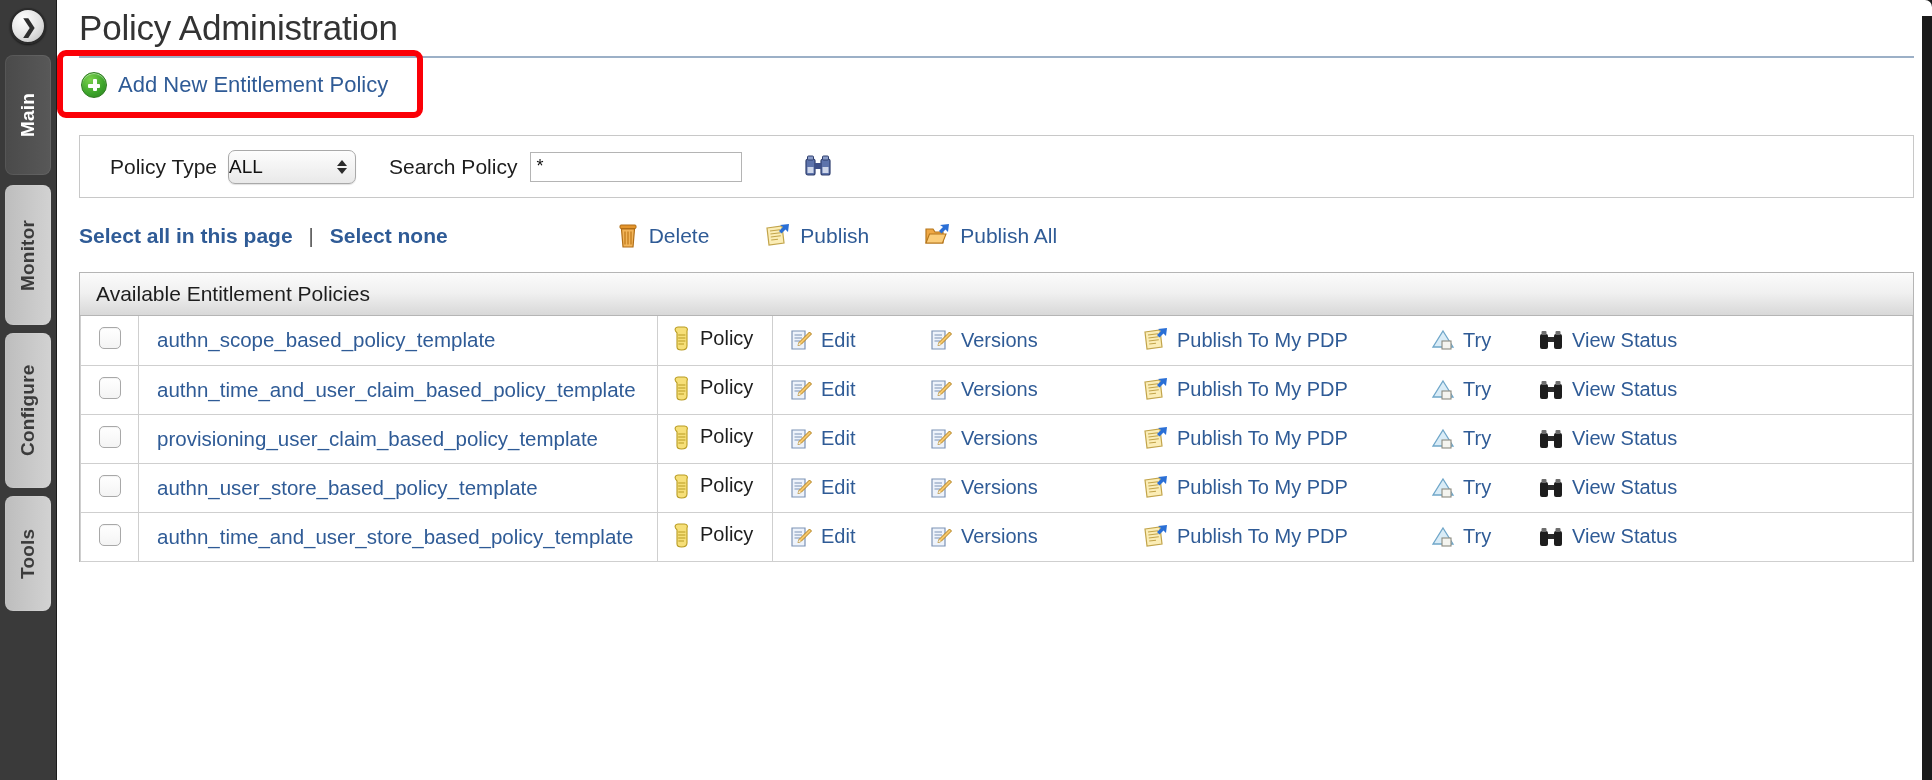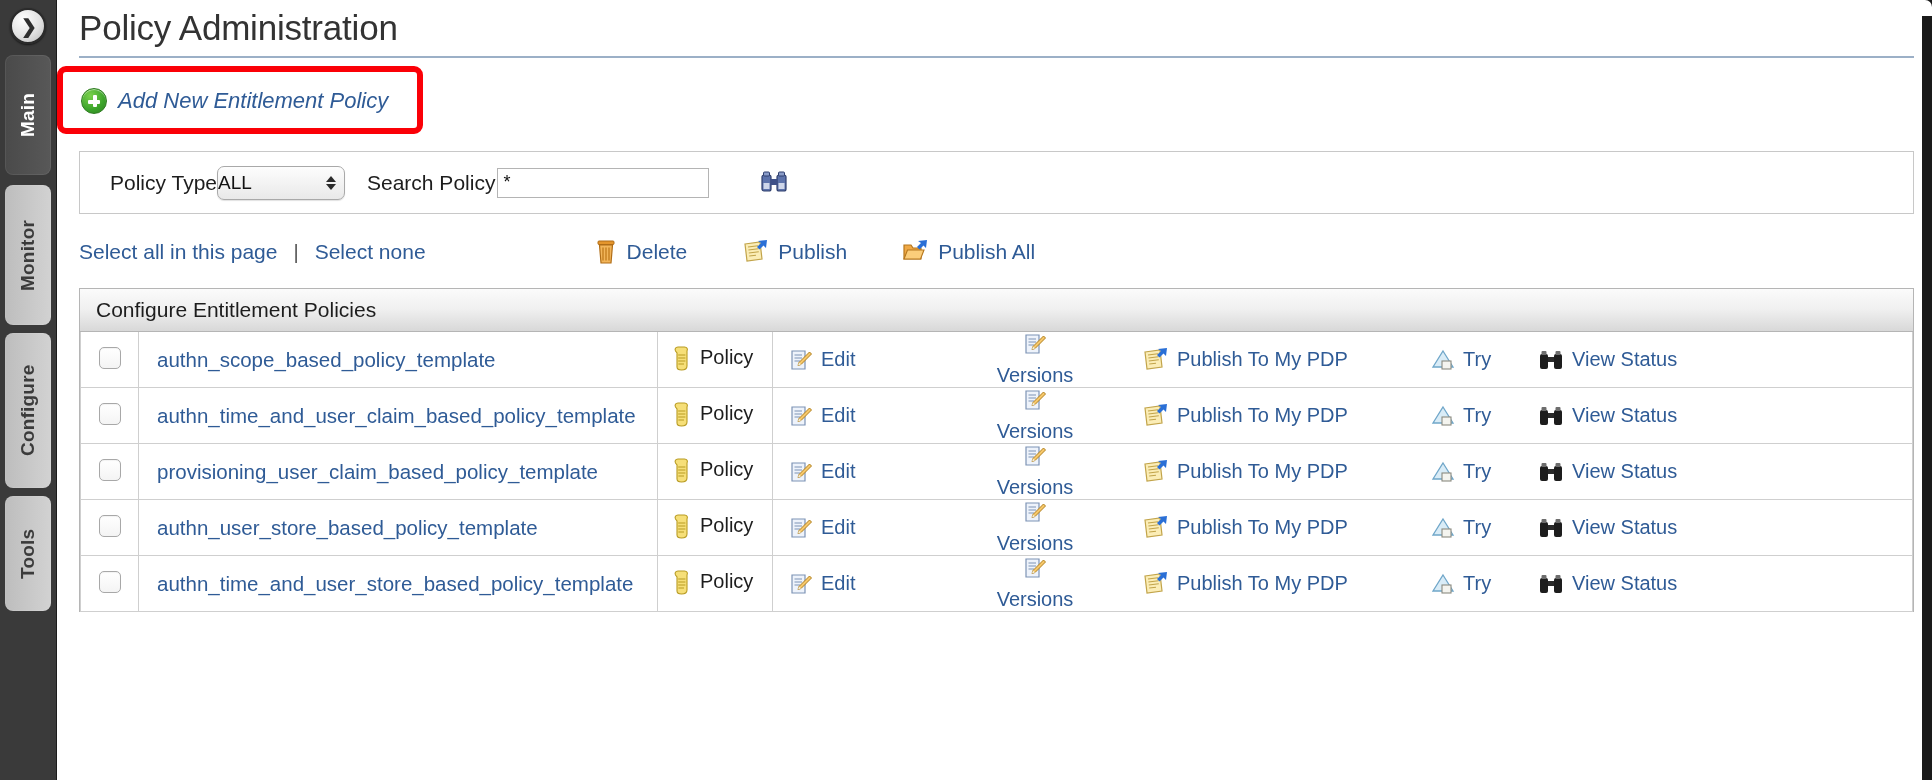--- a/index.html
+++ b/index.html
@@ -104,23 +104,22 @@
   .title-rule {
     margin-top: 8px;
     height: 2px;
     background: #9cb0c7;
     width: 1835px;
   }
 
   
   .add-wrap {
     position: relative;
-    margin-top: 30px;
+    margin-top: 14px;
     width: 360px;
-    font-style: italic;
   }
   .add-highlight {
     position: absolute;
     left: -22px; top: -22px;
     width: 366px; height: 68px;
     border: 6px solid #fb0007;
     border-radius: 9px;
     pointer-events: none;
   }
   .add-link {
@@ -151,20 +150,21 @@
   
   .filter-bar {
     margin-top: 33px;
     width: 1835px;
     height: 63px;
     border: 1px solid #c8c8c8;
     background: #ffffff;
     display: flex;
     align-items: center;
     padding-left: 30px;
+    gap: 11px;
   }
   .filter-label {
     font-size: 21px;
     color: #1d1d1d;
     white-space: nowrap;
   }
   .policy-select {
     appearance: none;
     -webkit-appearance: none;
     width: 128px; height: 34px;
@@ -212,20 +212,21 @@
   .actions-row {
     margin-top: 18px;
     width: 1835px;
     display: flex;
     align-items: center;
     height: 40px;
   }
   .sel-link {
     font-size: 21px; color: #2f5b96; text-decoration: none; cursor: pointer;
     white-space: nowrap;
+    font-weight: bold;
   }
   .sel-divider { color: #555; padding: 0 16px; font-size: 20px; }
   .bulk {
     display: flex; align-items: center; gap: 54px;
     margin-left: 168px;
   }
   .bulk-item {
     display: inline-flex; align-items: center; gap: 9px;
     font-size: 21px; color: #2f5b96; text-decoration: none; cursor: pointer;
     white-space: nowrap;
@@ -281,21 +282,21 @@
   .type-cell { display: inline-flex; align-items: center; gap: 8px; }
   .type-text { font-size: 20px; color: #1d1d1d; }
 
   .acts { display: flex; align-items: center; gap: 0; white-space: nowrap; }
   .act {
     display: inline-flex; align-items: center; gap: 8px;
     font-size: 20px; color: #2f5b96; text-decoration: none; cursor: pointer;
     white-space: nowrap;
   }
   .a-edit     { width: 140px; }
-  .a-versions { width: 212px; flex-direction: column; }
+  .a-versions { width: 212px; }
   .a-publish  { width: 290px; }
   .a-try      { width: 107px; }
 
   
   .ico { display: inline-block; flex: 0 0 auto; line-height: 0; }
 
   
   .frame-right {
     position: absolute; top: 0; right: 0;
     width: 10px; height: 780px;
@@ -410,21 +411,21 @@
                 <path d="M3 20 L6.5 11 H23 L19.5 20 Z" fill="#fbcd7a" stroke="#b5761c" stroke-width="1.1"></path>
                 <path d="M17 2 L26 1 L25 9 L22.5 6.5 L18.5 10.5 L16 8 L20 4 Z" fill="#2a6fd6"></path>
               </svg>
             </span>
             <span>Publish All</span>
           </a>
         </div>
       </div>
 
       <div class="table-wrap">
-        <div class="table-caption">Configure Entitlement Policies</div>
+        <div class="table-caption">Available Entitlement Policies</div>
         <table class="policies">
           <tbody>
 
             <tr>
               <td class="c-check">
                 <span class="cbx"></span>
               </td>
               <td class="c-name">
                 <a class="pol-name" href="#">authn_scope_based_policy_template</a>
               </td>

